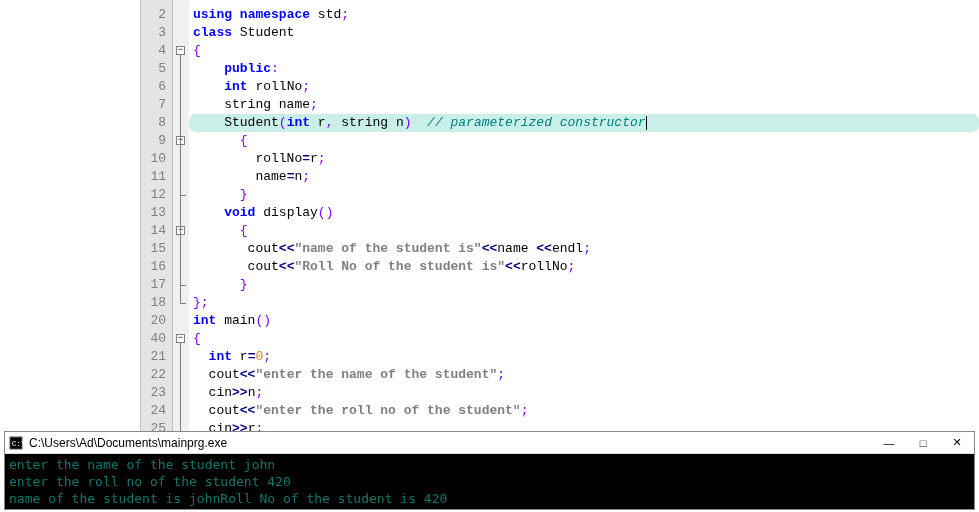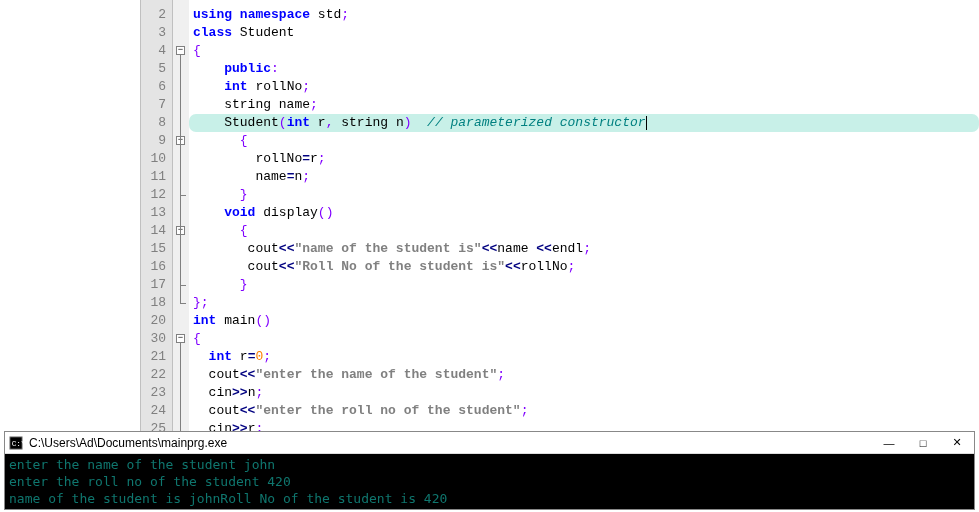--- a/index.html
+++ b/index.html
@@ -49,21 +49,21 @@
       <div>10</div>
       <div>11</div>
       <div>12</div>
       <div>13</div>
       <div>14</div>
       <div>15</div>
       <div>16</div>
       <div>17</div>
       <div>18</div>
       <div>20</div>
-      <div>30</div>
+      <div>40</div>
       <div>21</div>
       <div>22</div>
       <div>23</div>
       <div>24</div>
       <div>25</div>
       <div>26</div>
       <div>27</div>
       <div>28</div>
       <div>29</div>
     </div>

